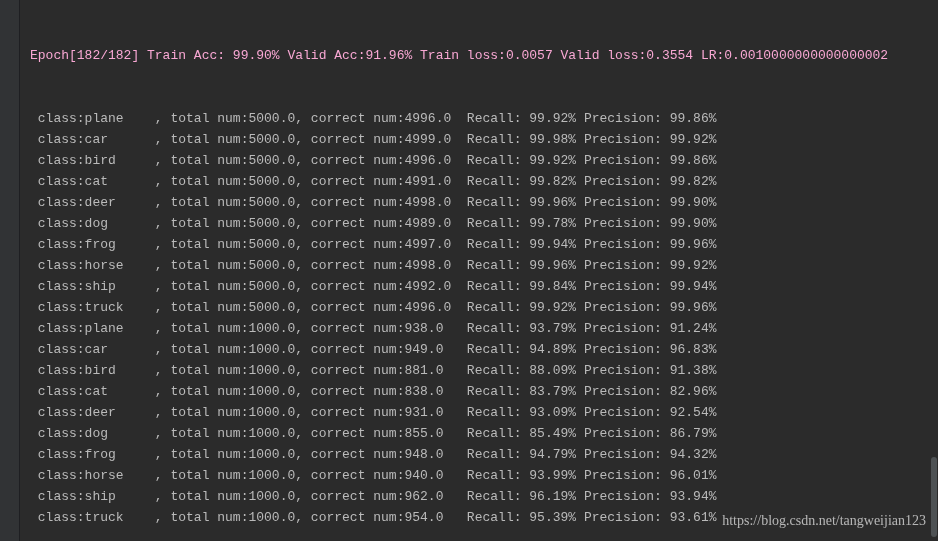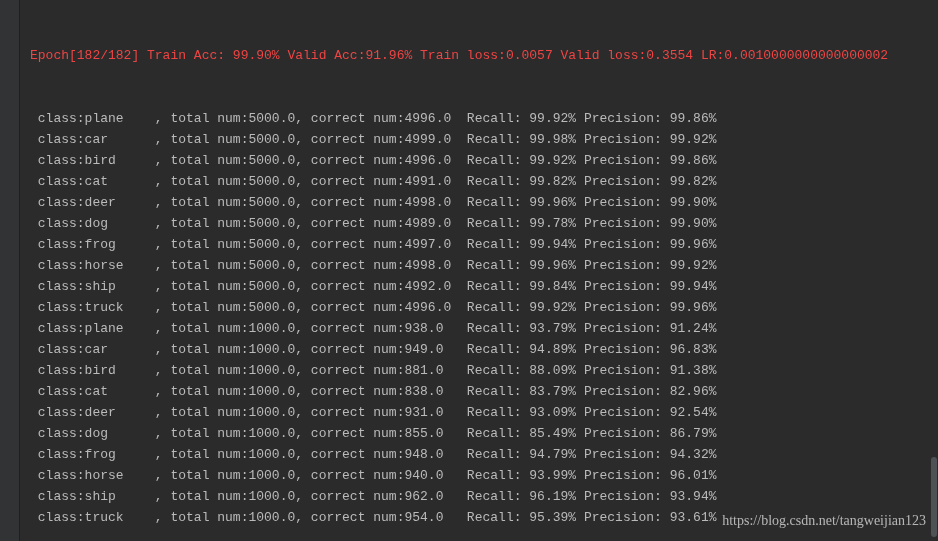--- a/index.html
+++ b/index.html
@@ -24,21 +24,21 @@
       border-right: 1px solid #1e1f22;
     }
     .console {
       position: absolute;
       left: 20px;
       top: 0;
       right: 0;
       padding: 3px 10px;
       white-space: pre;
     }
-    .epoch-line { color: #ef4444; }
+    .epoch-line { color: #f9a8d4; }
     .row { display: block; }
     .watermark {
       position: absolute;
       right: 12px;
       bottom: 10px;
       color: #cfcfcf;
       font-family: Liberation Serif, serif;
       font-size: 14px;
       opacity: 0.85;
     }

